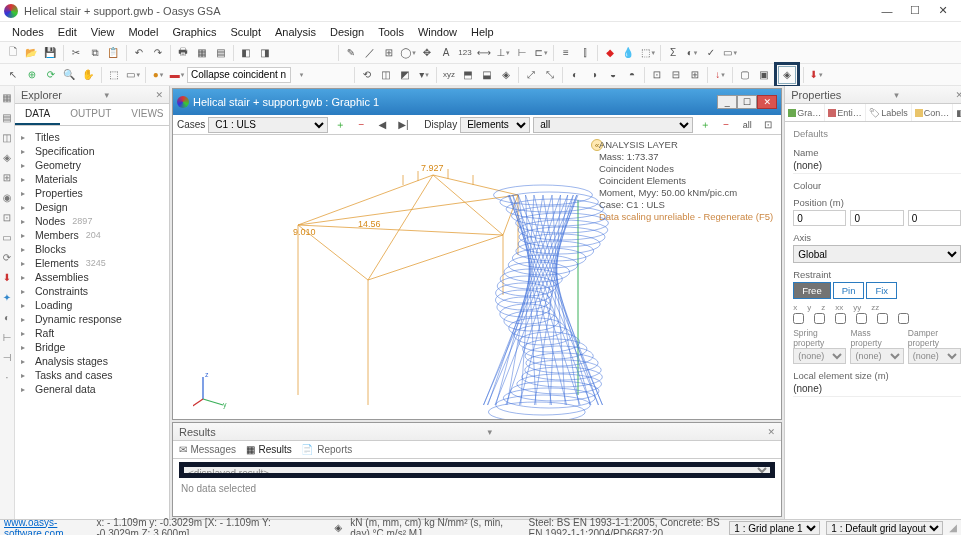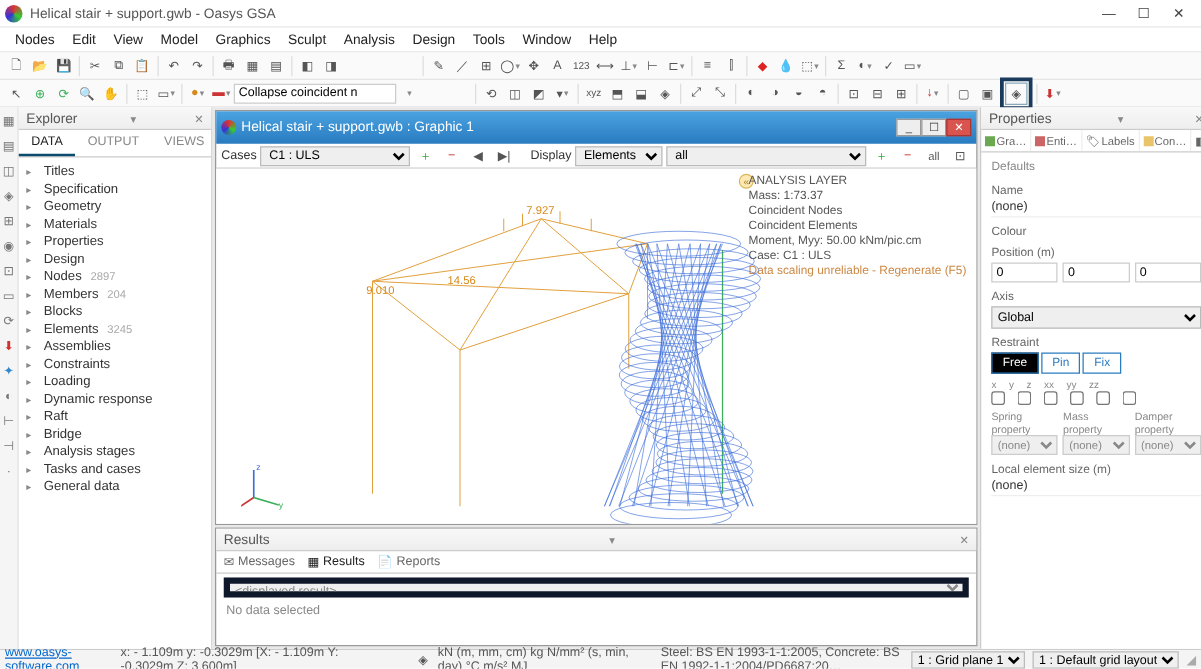--- a/index.html
+++ b/index.html
@@ -73,21 +73,21 @@
 .prop-body { flex: 1; padding: 6px 8px; overflow: auto; }
 .prop-body h3 { font-size: 12px; font-weight: 400; color: #2a5ca0; margin-bottom: 2px; }
 .prop-body .sub { font-size: 9.5px; color: #888; margin-bottom: 8px; }
 .lbl { font-size: 9.5px; color: #666; margin-top: 6px; }
 .val { font-size: 10px; color: #333; border-bottom: 1px solid #eee; padding: 2px 0; }
 .sel-wide { width: 100%; font-size: 10px; height: 18px; border: 1px solid #bbb; margin-top: 2px; }
 .pos-row { display: flex; gap: 4px; margin-top: 2px; }
 .pos-row input { flex: 1; min-width: 0; height: 16px; font-size: 10px; border: 1px solid #ccc; padding: 0 3px; }
 .restraint-btns { display: flex; gap: 2px; margin-top: 2px; }
 .rbtn { padding: 2px 8px; font-size: 9.5px; border: 1px solid #2a7bc0; background: #fff; color: #2a7bc0; }
-.rbtn.active { background: #000000; color: #fff; }
+.rbtn.active { background: #737373; color: #fff; }
 .chk-row { display: flex; gap: 10px; margin-top: 4px; font-size: 8px; color: #888; }
 .chk-row2 { display: flex; gap: 10px; margin-top: 1px; }
 .chk-row2 input { width:11px;height:11px; }
 .spring-row { display: flex; gap: 4px; margin-top: 4px; }
 .spring-row .col { flex: 1; min-width: 0; }
 .spring-row .col .l { font-size: 8.5px; color: #888; }
 .spring-row .col select { width: 100%; font-size: 9px; height: 16px; border: 1px solid #ccc; color: #888; }
 
 
 .status { height: 16px; background: #f4f4f4; border-top: 1px solid #ccc; display: flex; align-items: center; padding: 0 4px; font-size: 10px; color: #555; gap: 8px; }
@@ -176,21 +176,21 @@
   <div class="tbtn" style="color:#3bb05a">⊕</div>
   <div class="tbtn" style="color:#3bb05a">⟳</div>
   <div class="tbtn">🔍</div>
   <div class="tbtn">✋</div>
   <div class="sep"></div>
   <div class="tbtn">⬚</div>
   <div class="tbtn drop">▭</div>
   <div class="sep"></div>
   <div class="tbtn drop" style="color:#d68a1a">●</div>
   <div class="tbtn drop" style="color:#c33">▬</div>
-  <input type="text" style="width: 130px;" value="Collapse coincident n">
+  <input type="text" style="width: 104px;" value="Collapse coincident n">
   <div class="tbtn drop"></div>
   <div style="flex:0 0 40px"></div>
   <div class="sep"></div>
   <div class="tbtn">⟲</div>
   <div class="tbtn">◫</div>
   <div class="tbtn">◩</div>
   <div class="tbtn drop">▾</div>
   <div class="sep"></div>
   <div class="tbtn" style="font-size:8px">xyz</div>
   <div class="tbtn">⬒</div>

